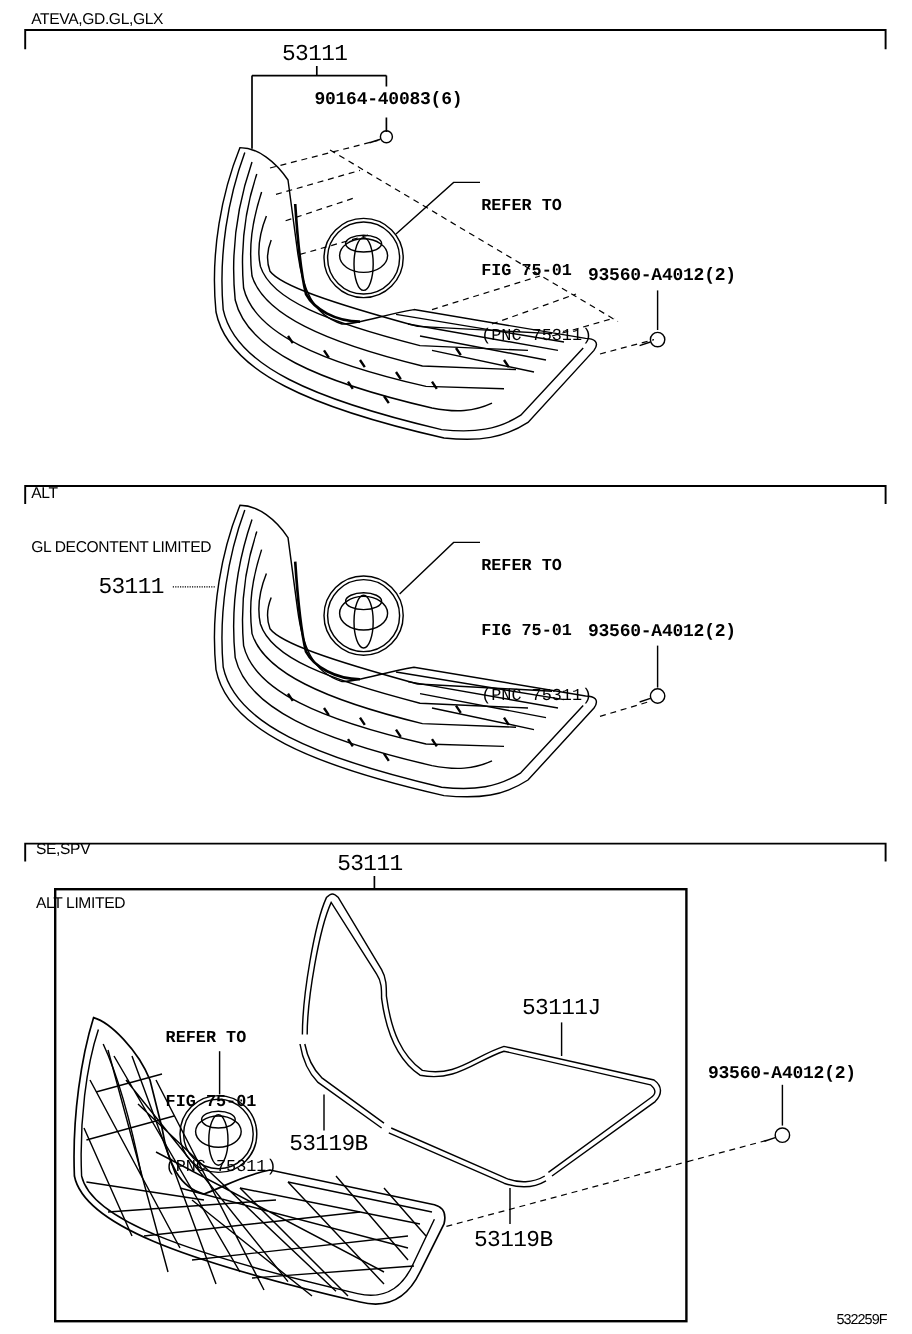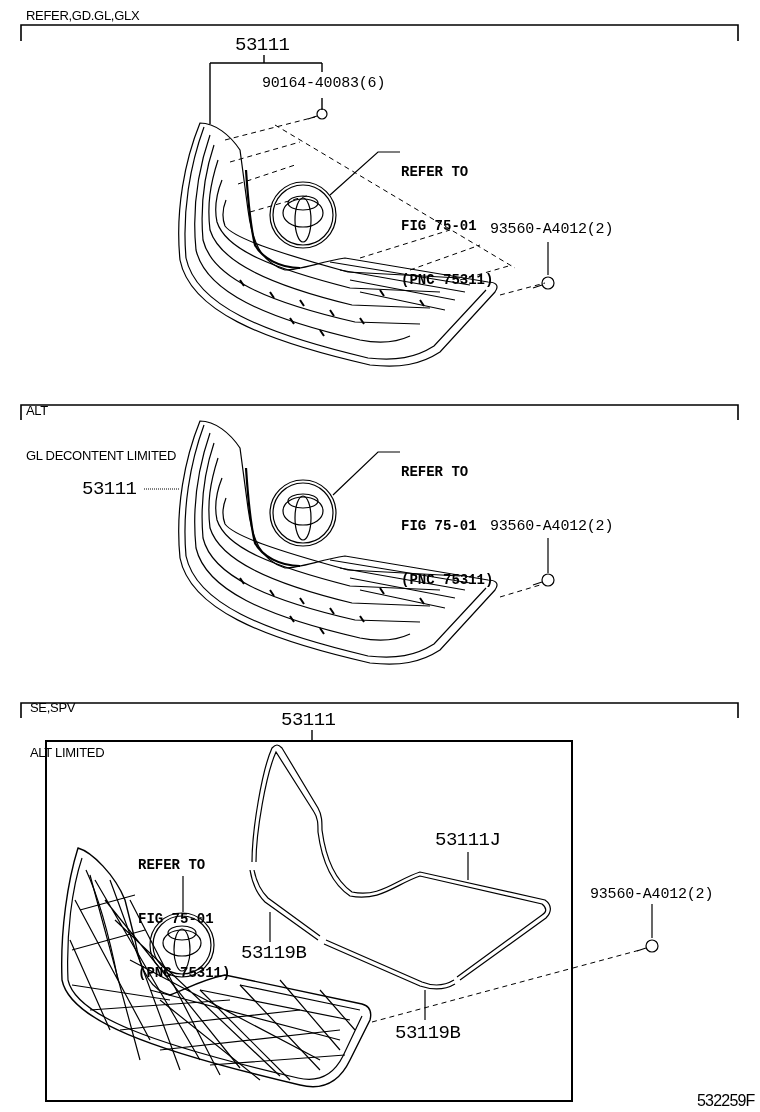--- a/index.html
+++ b/index.html
@@ -1,23 +1,23 @@
 <!DOCTYPE html>
 <html><head>
 <meta charset="utf-8">
 <style>
   html, body { margin:0; padding:0; background:#ffffff; }
   body { width:760px; height:1112px; position:relative; overflow:hidden; font-family:"Liberation Sans", sans-serif; color:#000; }
   .abs { position:absolute; }
   .sec-label { font-family:"Liberation Sans", sans-serif; font-size:13px; line-height:15px; letter-spacing:-0.3px; white-space:pre; }
-  .pn { font-family:"Liberation Mono", monospace; font-weight:normal; font-size:15px; letter-spacing:-0.2px; white-space:nowrap; }
+  .pn { font-family:"Liberation Mono", monospace; font-weight:bold; font-size:15px; letter-spacing:-0.2px; white-space:nowrap; }
   .pn-big { font-family:"Liberation Mono", monospace; font-weight:normal; font-size:19px; letter-spacing:-0.5px; white-space:nowrap; }
   .ref { font-family:"Liberation Mono", monospace; font-weight:bold; font-size:14px; line-height:18px; white-space:pre; }
-  .ref .sub { font-weight:bold; }
-  .code { font-family:"Liberation Sans", sans-serif; font-size:16px; letter-spacing:-0.8px; }
+  .ref .sub { font-weight:normal; }
+  .code { font-family:"Liberation Sans", sans-serif; font-size:12px; letter-spacing:-0.8px; }
   svg { position:absolute; left:0; top:0; }
 </style>
 </head>
 <body>
 
 <svg width="760" height="1112" viewBox="0 0 760 1112">
   <g fill="none" stroke="#000" stroke-width="1.2">
 
     <path d="M21 41 V25 H738 V41" stroke-width="1.6"></path>
 
@@ -134,21 +134,21 @@
     <path d="M183 876 V912" stroke-width="1.2"></path>
     <path d="M372 1022 L573 968 M573 968 L640 950" stroke-dasharray="5,4" stroke-width="1"></path>
     <path d="M652 904 V938" stroke-width="1.2"></path>
     <g>
       <circle cx="652" cy="946" r="6"></circle>
       <path d="M646 948 L637 951"></path>
     </g>
   </g>
 </svg>
 
-<div class="abs sec-label" style="left:26px;top:8px;">REFER,GD.GL,GLX</div>
+<div class="abs sec-label" style="left:26px;top:8px;">ATEVA,GD.GL,GLX</div>
 <div class="abs pn-big" style="left:235px;top:34px;">53111</div>
 <div class="abs pn" style="left:262px;top:75px;">90164-40083(6)</div>
 <div class="abs ref" style="left:401px;top:127px;">
   <div>REFER TO</div>
   <div>FIG 75-01</div>
   <div class="sub">(PNC 75311)</div>
 </div>
 <div class="abs pn" style="left:490px;top:221px;">93560-A4012(2)</div>
 
 <div class="abs sec-label" style="left:26px;top:373px;">

